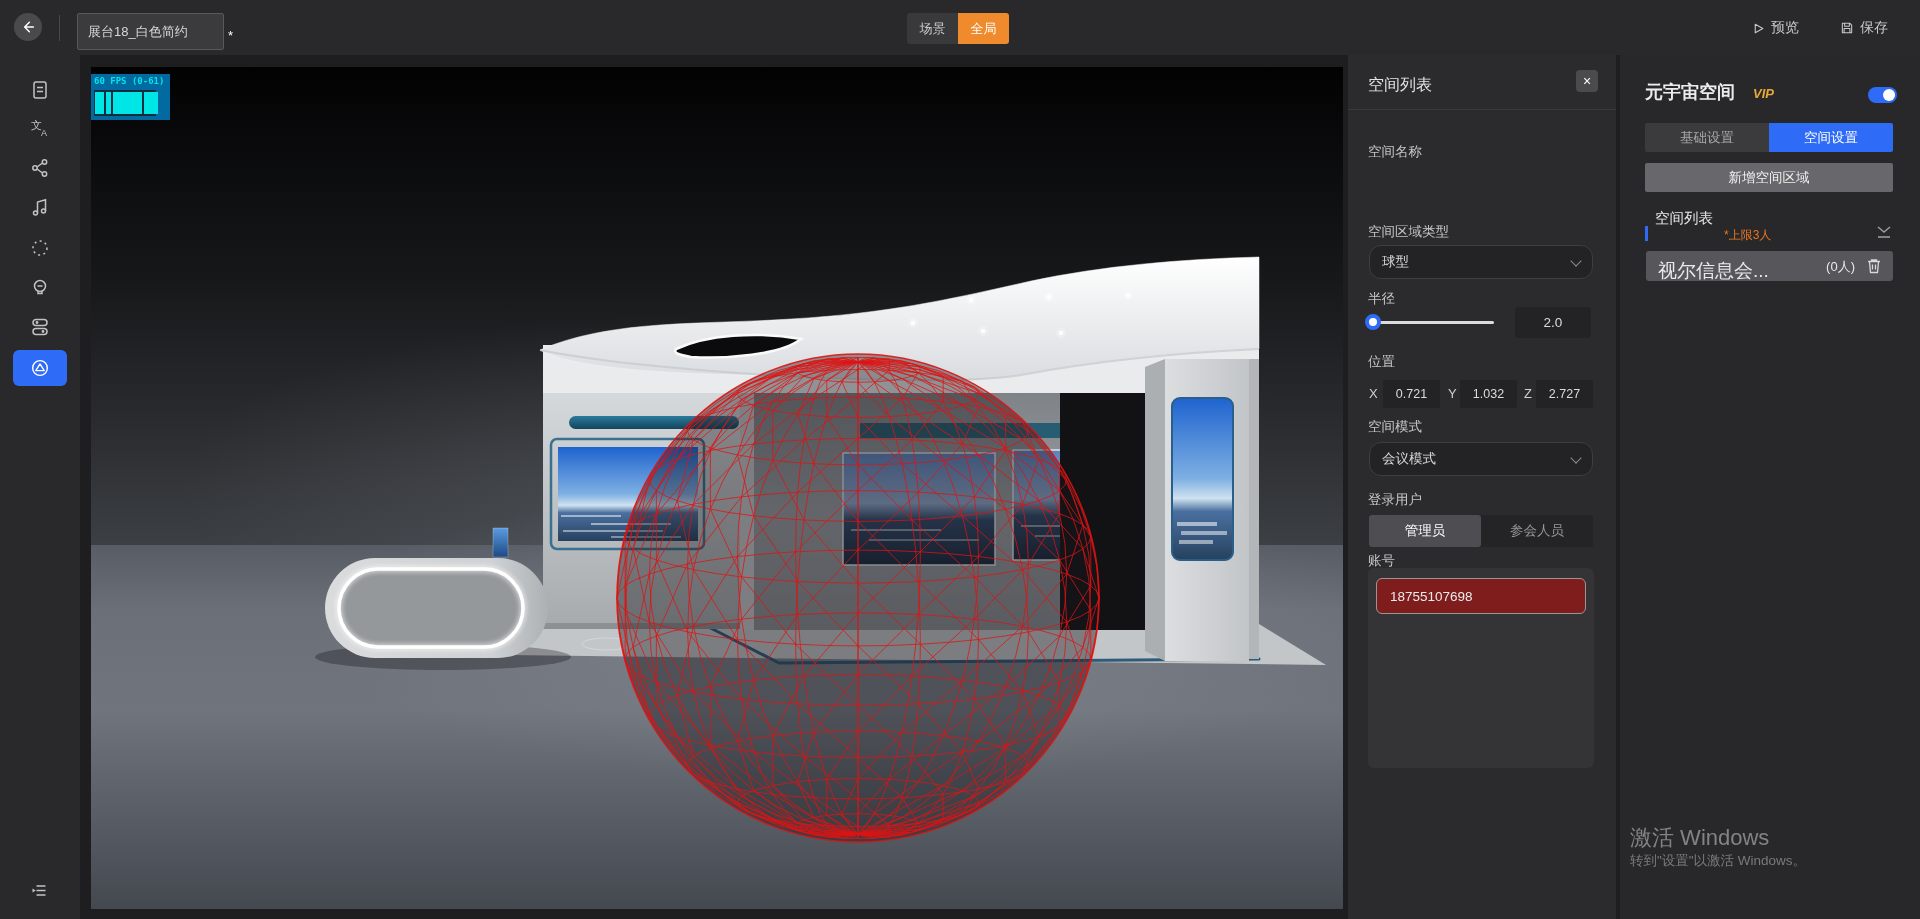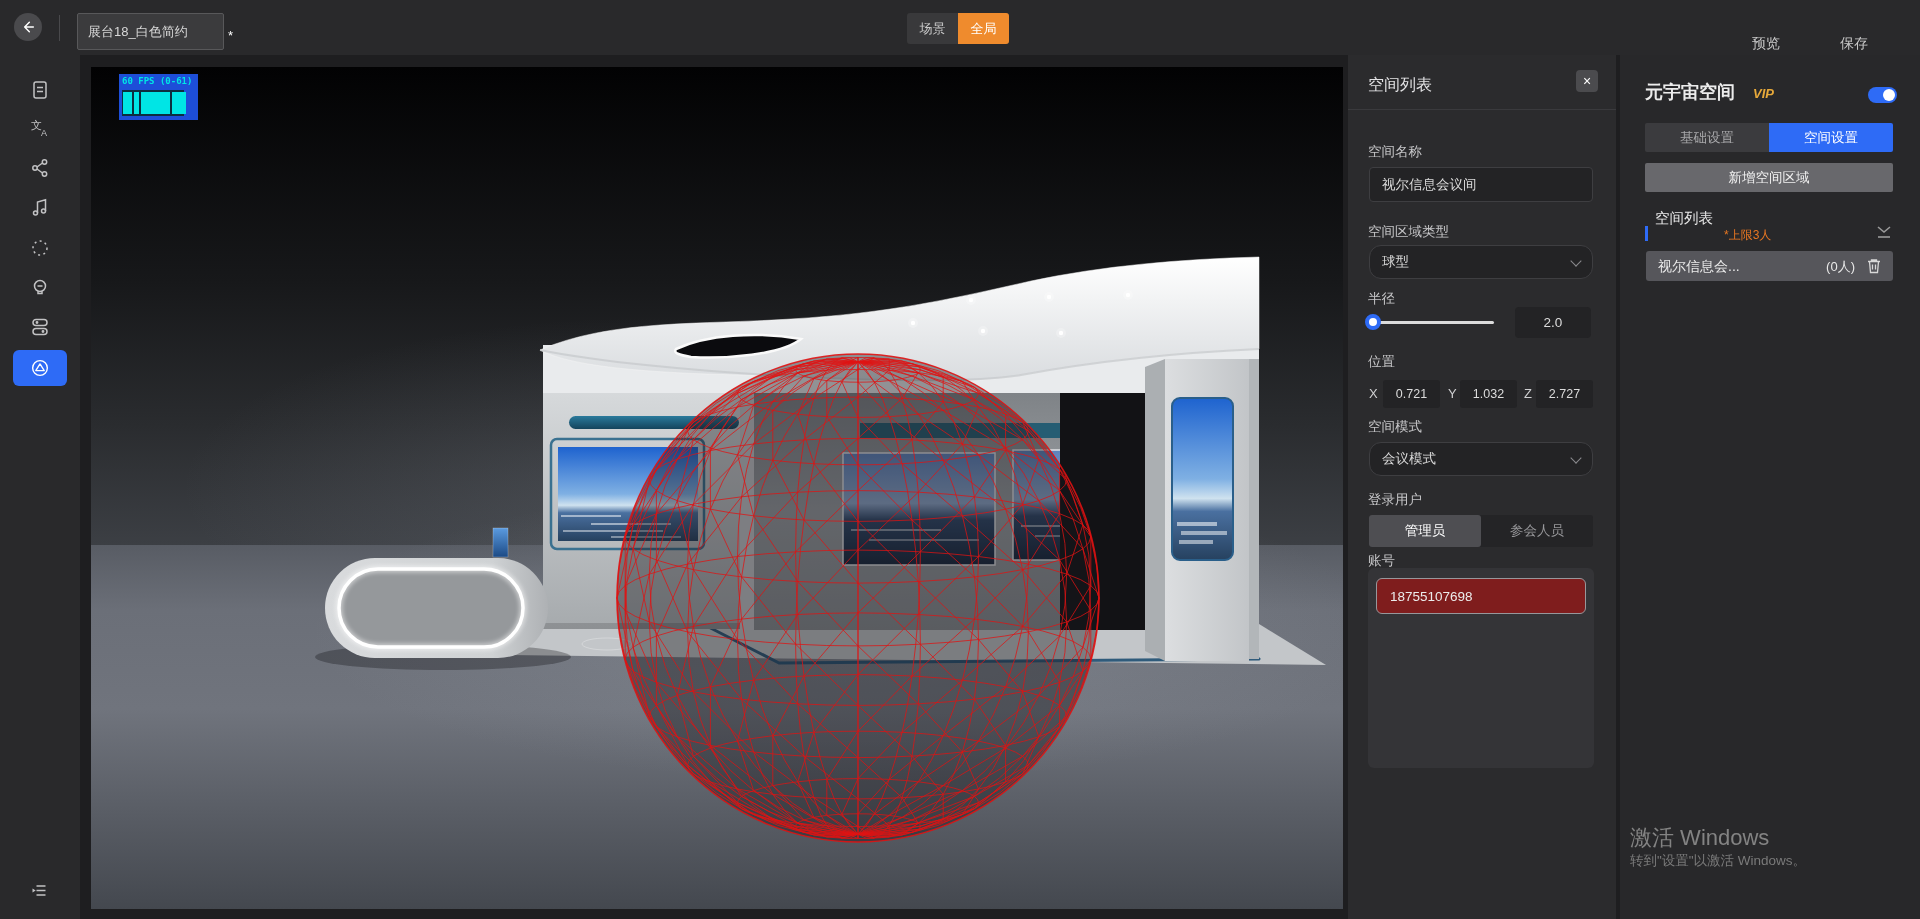--- a/index.html
+++ b/index.html
@@ -14,36 +14,36 @@
   #tb-divider { left:59px; top:15px; width:1px; height:26px; background:#49494c; }
   #title-input { left:77px; top:13px; width:147px; height:37px; background:#3b3b3d;
     border:1px solid #58585a; border-radius:2px; color:#d8d8d8; font-size:13px;
     padding:0 10px; outline:none; }
   #title-star { left:228px; top:28px; color:#fff; font-size:13px; }
   #mode-switch { left:907px; top:13px; height:31px; background:#39393b; border-radius:3px;
     display:flex; align-items:stretch; overflow:hidden; }
   .mode-tab { width:51px; display:flex; align-items:center; justify-content:center;
     font-size:13px; color:#c8c8c8; cursor:pointer; }
   .mode-tab.active { background:#ef8b2d; color:#fff; }
-  .tb-action { top:17px; height:22px; display:flex; align-items:center; gap:18px;
-    color:#c9c9c9; font-size:14px; cursor:pointer;flex-direction:column; }
+  .tb-action { top:17px; height:22px; display:flex; align-items:center; gap:6px;
+    color:#c9c9c9; font-size:14px; cursor:pointer; }
   #preview-action { left:1752px; }
   #save-action { left:1840px; }
 
   
   #sidebar { left:0; top:55px; width:80px; height:864px; background:#29292b; z-index:4; }
   .side-item { position:absolute; left:28px; width:24px; height:24px; cursor:pointer; }
   .side-item svg { stroke:#c2c2c4; fill:none; stroke-width:1.5; }
   #side-active { left:13px; top:295px; width:54px; height:36px; background:#2e6bf6;
     border-radius:6px; display:flex; align-items:center; justify-content:center; cursor:pointer; }
   #side-active svg { stroke:#fff; fill:none; stroke-width:1.5; }
 
   
   #viewport { left:91px; top:67px; width:1252px; height:842px; background:#000; z-index:1; cursor:grab; }
-  #fps-widget { left:0; top:7px; width:79px; height:46px; background:#1d4ed8; z-index:3;margin-left:28px; }
+  #fps-widget { left:0; top:7px; width:79px; height:46px; background:#0369a1; z-index:3; }
   #fps-label { color:#00e5e5; font-size:9px; font-weight:bold; padding:2px 0 0 3px;
     font-family:"DejaVu Sans Mono","Liberation Mono",monospace; letter-spacing:0px; white-space:nowrap; }
   #fps-graph { position:absolute; left:3px; top:16px; width:62px; height:26px; background:#0d2e40; }
   #fps-graph .bar { position:absolute; bottom:2px; height:22px; background:#00e5e5; }
 
   
   #space-edit { left:1348px; top:55px; width:268px; height:864px; background:#2b2b2d; z-index:5;
     color:#c6c6c8; font-size:13.5px; }
   #se-title { left:20px; top:20px; font-size:16px; color:#e3e3e5; font-weight:500; }
   #se-close { left:228px; top:15px; width:22px; height:22px; background:#4b4b4e; border-radius:4px;
@@ -87,21 +87,21 @@
     font-size:13.5px; color:#a8a8aa; background:#3b3b3e; cursor:pointer; }
   .rp-tab.active { background:#2e6bf6; color:#fff; }
   #rp-add-btn { left:25px; top:108px; width:248px; height:29px; background:#68686c; border-radius:2px;
     color:#f0f0f0; font-size:13.5px; display:flex; align-items:center; justify-content:center; cursor:pointer; }
   #rp-list-bar { left:25px; top:171px; width:3px; height:15px; background:#2e6bf6; }
   #rp-list-title { left:35px; top:154px; font-size:14.5px; color:#e8e8e8; font-weight:500; }
   #rp-list-limit { left:104px; top:172px; font-size:12px; color:#e87722;text-align:right; }
   #rp-collapse { left:255px; top:169px; width:18px; height:16px; cursor:pointer; }
   #rp-item { left:26px; top:196px; width:247px; height:30px; background:#56565b; border-radius:3px;
     cursor:pointer; }
-  #rp-item-name { position:absolute; left:12px; top:7px; font-size:14px; color:#eaeaea; }
+  #rp-item-name { position:absolute; left:12px; top:7px; font-size:19px; color:#eaeaea; }
   #rp-item-count { position:absolute; right:38px; top:7px; font-size:13px; color:#e8e8e8; }
   #rp-item-trash { position:absolute; right:12px; top:7px; width:14px; height:16px; cursor:pointer; }
   #wm-line1 { left:10px; top:768px; font-size:22px; color:#838383; }
   #wm-line2 { left:10px; top:797px; font-size:13.5px; color:#7a7a7a; }
 </style>
 </head>
 <body>
 
 <div id="topbar" class="abs">
   <div id="back-btn" class="abs">
@@ -361,21 +361,20 @@
 </div>
 
 <div id="space-edit" class="abs">
   <div id="se-title" class="abs">空间列表</div>
   <div id="se-close" class="abs">
     <span>×</span>
   </div>
   <div id="se-divider" class="abs"></div>
 
   <div class="se-label" style="top:88px">空间名称</div>
-  <input class="se-input" style="top: 112px;" value="视尔信息会议间">
 
   <div class="se-label" style="top:168px">空间区域类型</div>
   <div class="se-select" style="top:190px">
     <span>球型</span>
     <i class="chev"></i>
   </div>
 
   <div class="se-label" style="top:235px">半径</div>
   <div id="se-slider-track" class="abs"></div>
   <div id="se-slider-knob" class="abs"></div>

